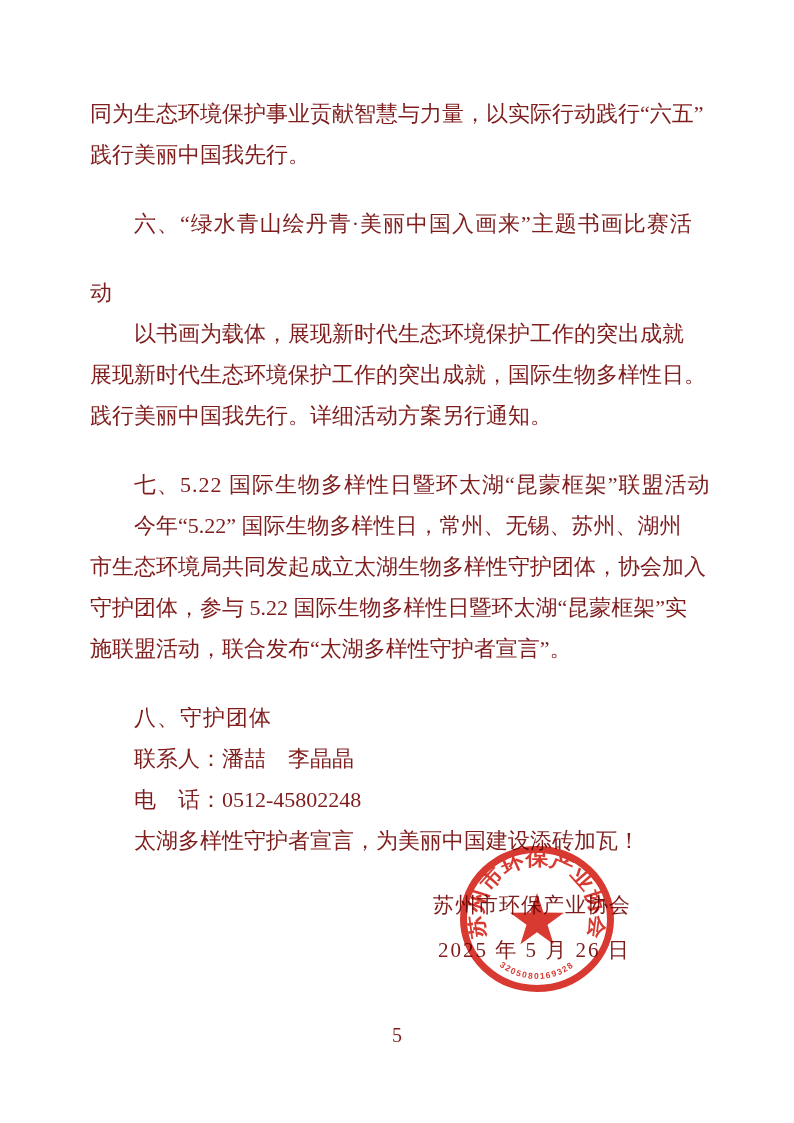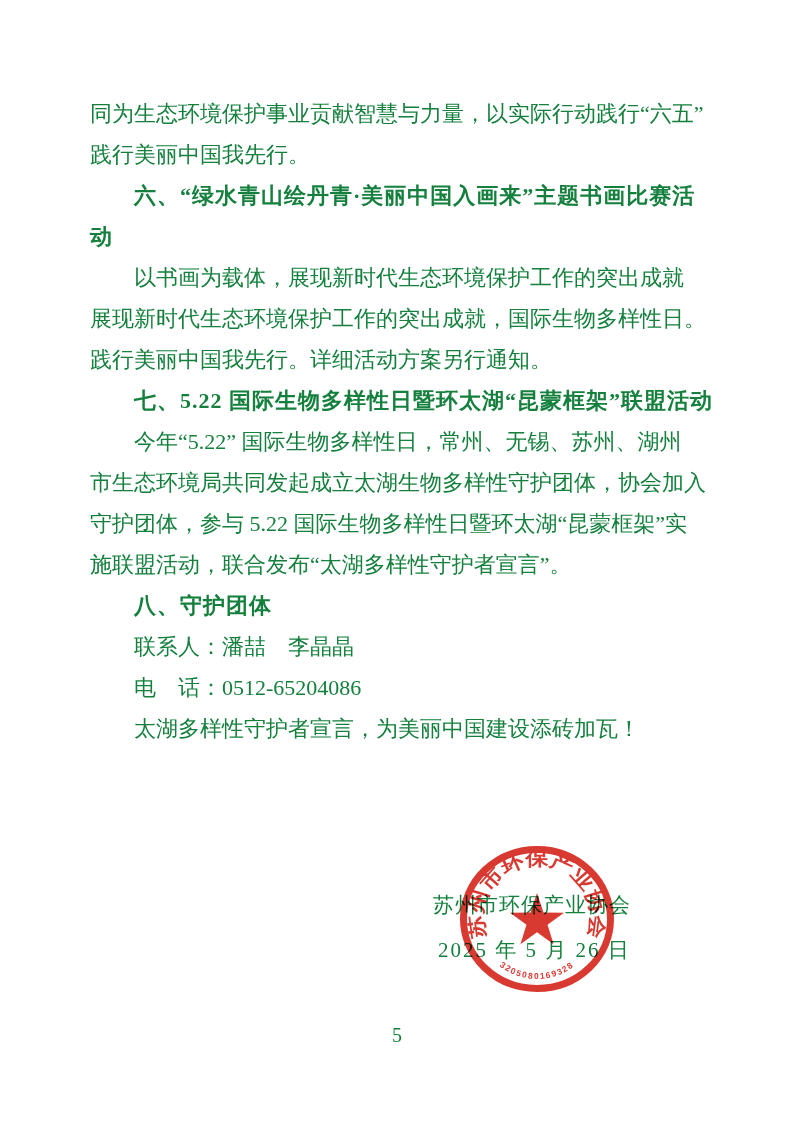--- a/index.html
+++ b/index.html
@@ -7,42 +7,43 @@
     padding: 0;
     background: #ffffff;
   }
   .page {
     position: relative;
     width: 794px;
     height: 1123px;
     background: #ffffff;
     overflow: hidden;
     font-family: "Liberation Serif", "DejaVu Serif", serif;
-    color: #15803d;
+    color: #7f1d1d;
   }
   .content {
     position: absolute;
     left: 90px;
     top: 93px;
     width: 616px;
     font-size: 22px;
     line-height: 41px;
     text-align: left;
     white-space: nowrap;
   }
   .line {
     height: 41px;
     letter-spacing: 0px;
   }
   .line.indent {
     padding-left: 44px;
   }
   .line.heading {
-    font-weight: bold;
+    font-weight: normal;
     letter-spacing: 1px;
+    margin-top: 28px;
   }
   .sig-org {
     position: absolute;
     left: 433px;
     top: 891px;
     font-size: 21px;
     line-height: 28px;
     letter-spacing: 1px;
     z-index: 2;
   }
@@ -88,21 +89,21 @@
     <div class="line indent">以书画为载体，展现新时代生态环境保护工作的突出成就</div>
     <div class="line">展现新时代生态环境保护工作的突出成就，国际生物多样性日。</div>
     <div class="line">践行美丽中国我先行。详细活动方案另行通知。</div>
     <div class="line heading indent">七、5.22 国际生物多样性日暨环太湖“昆蒙框架”联盟活动</div>
     <div class="line indent">今年“5.22” 国际生物多样性日，常州、无锡、苏州、湖州</div>
     <div class="line">市生态环境局共同发起成立太湖生物多样性守护团体，协会加入</div>
     <div class="line">守护团体，参与 5.22 国际生物多样性日暨环太湖“昆蒙框架”实</div>
     <div class="line">施联盟活动，联合发布“太湖多样性守护者宣言”。</div>
     <div class="line heading indent">八、守护团体</div>
     <div class="line indent">联系人：潘喆　李晶晶</div>
-    <div class="line indent">电　话：0512-65204086</div>
+    <div class="line indent">电　话：0512-45802248</div>
     <div class="line indent">太湖多样性守护者宣言，为美丽中国建设添砖加瓦！</div>
   </div>
 
   <div class="sig-org">苏州市环保产业协会</div>
   <div class="sig-date">2025 年 5 月 26 日</div>
 
   <svg class="stamp" viewBox="0 0 160 148" xmlns="http://www.w3.org/2000/svg">
     <defs>
       <path id="arcTop" d="M 31.1 95.8 A 54 54 0 1 1 128.9 95.8" fill="none"></path>
       <path id="arcBottom" d="M 41.4 119 A 60 60 0 0 0 118.6 119" fill="none"></path>

